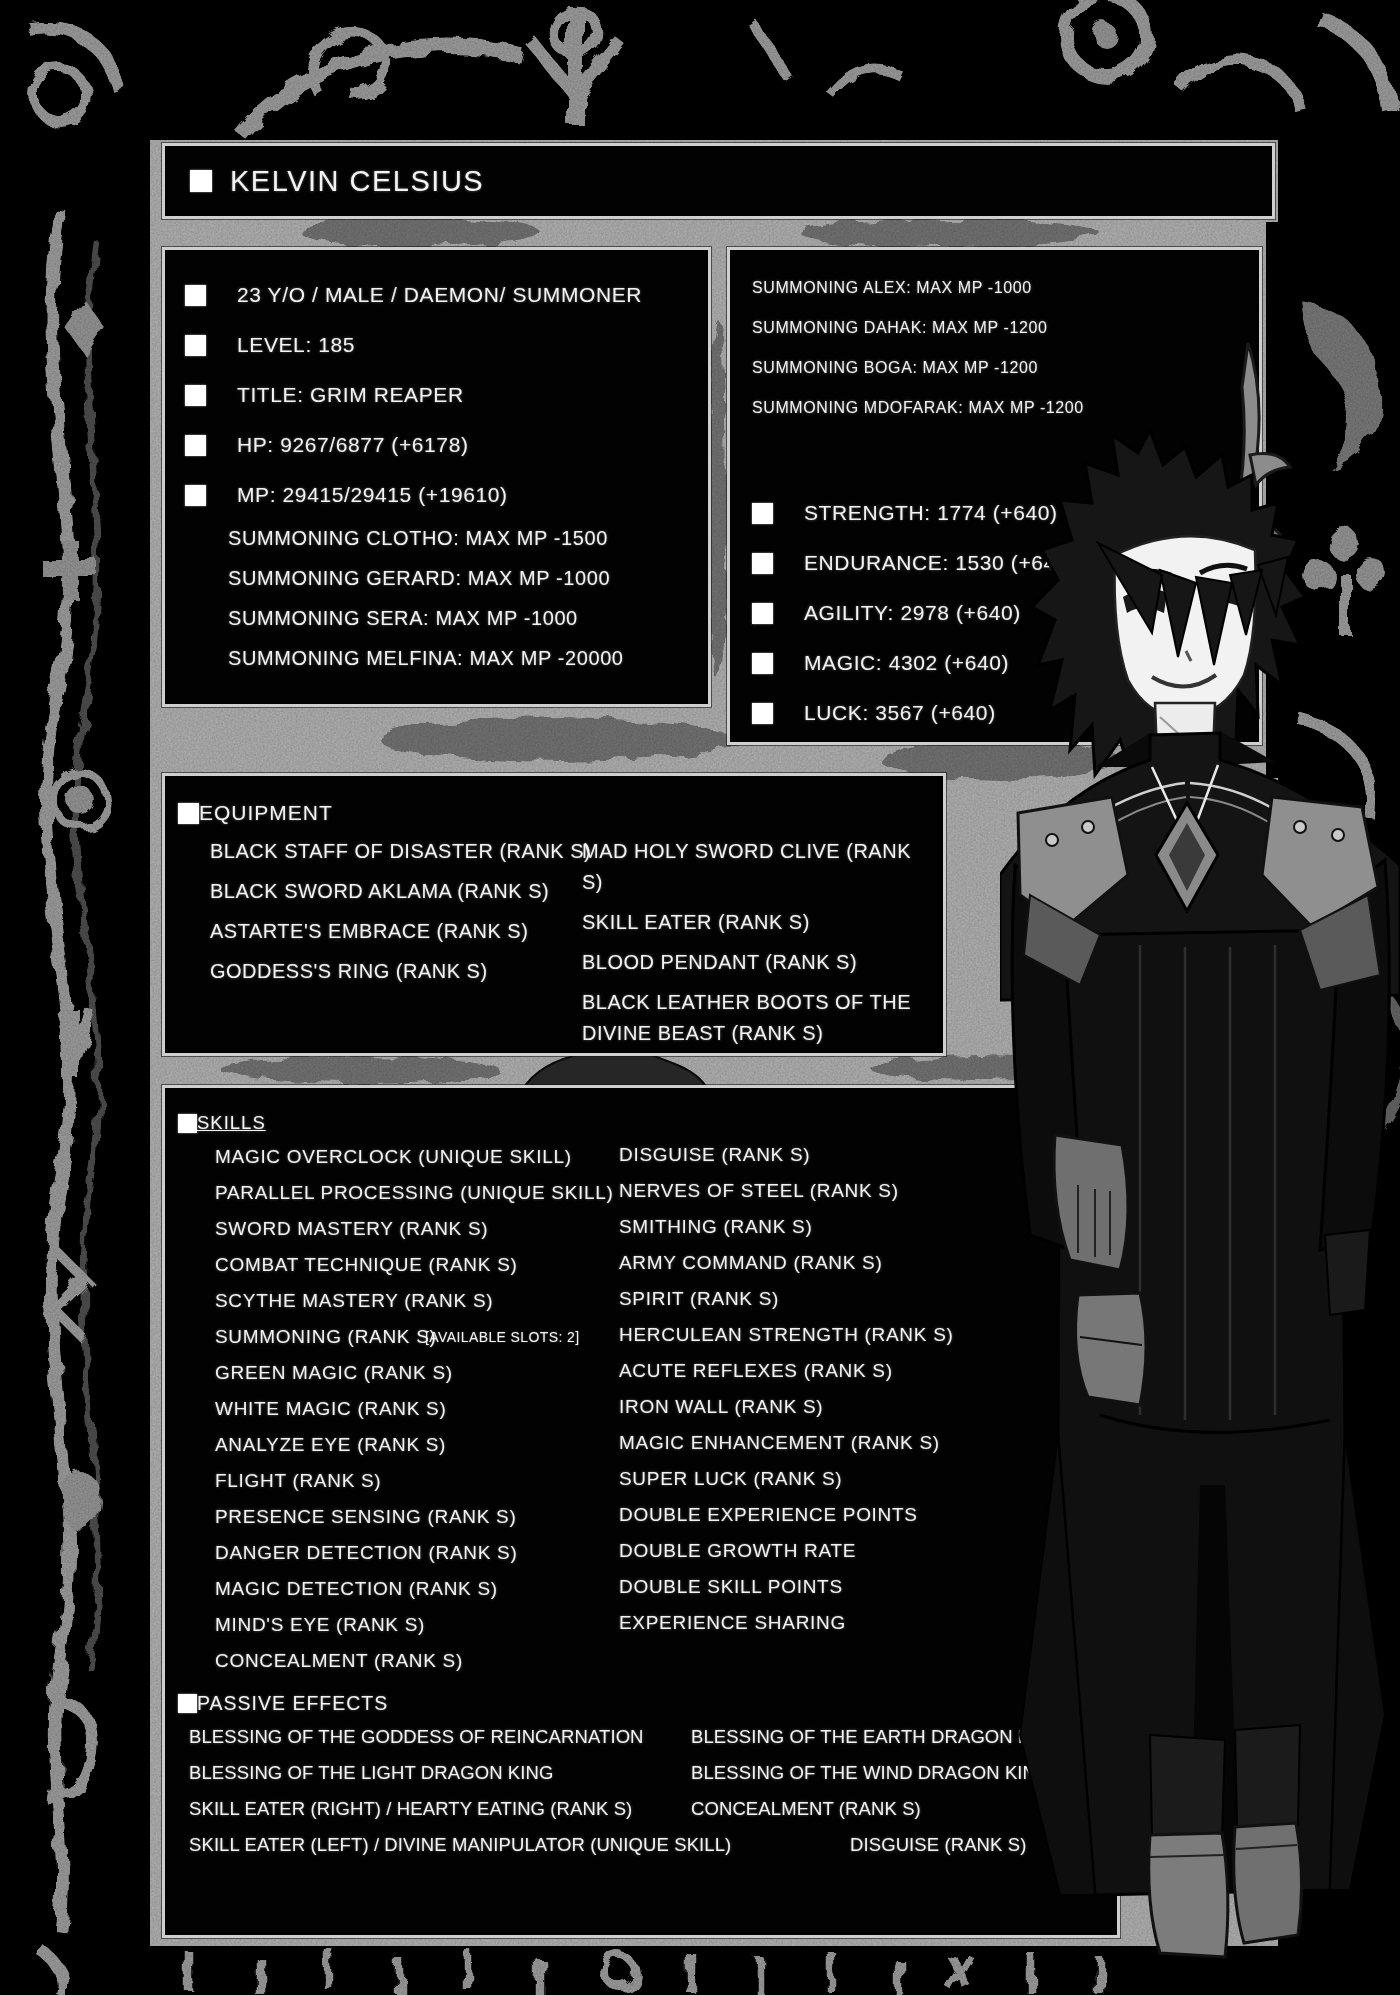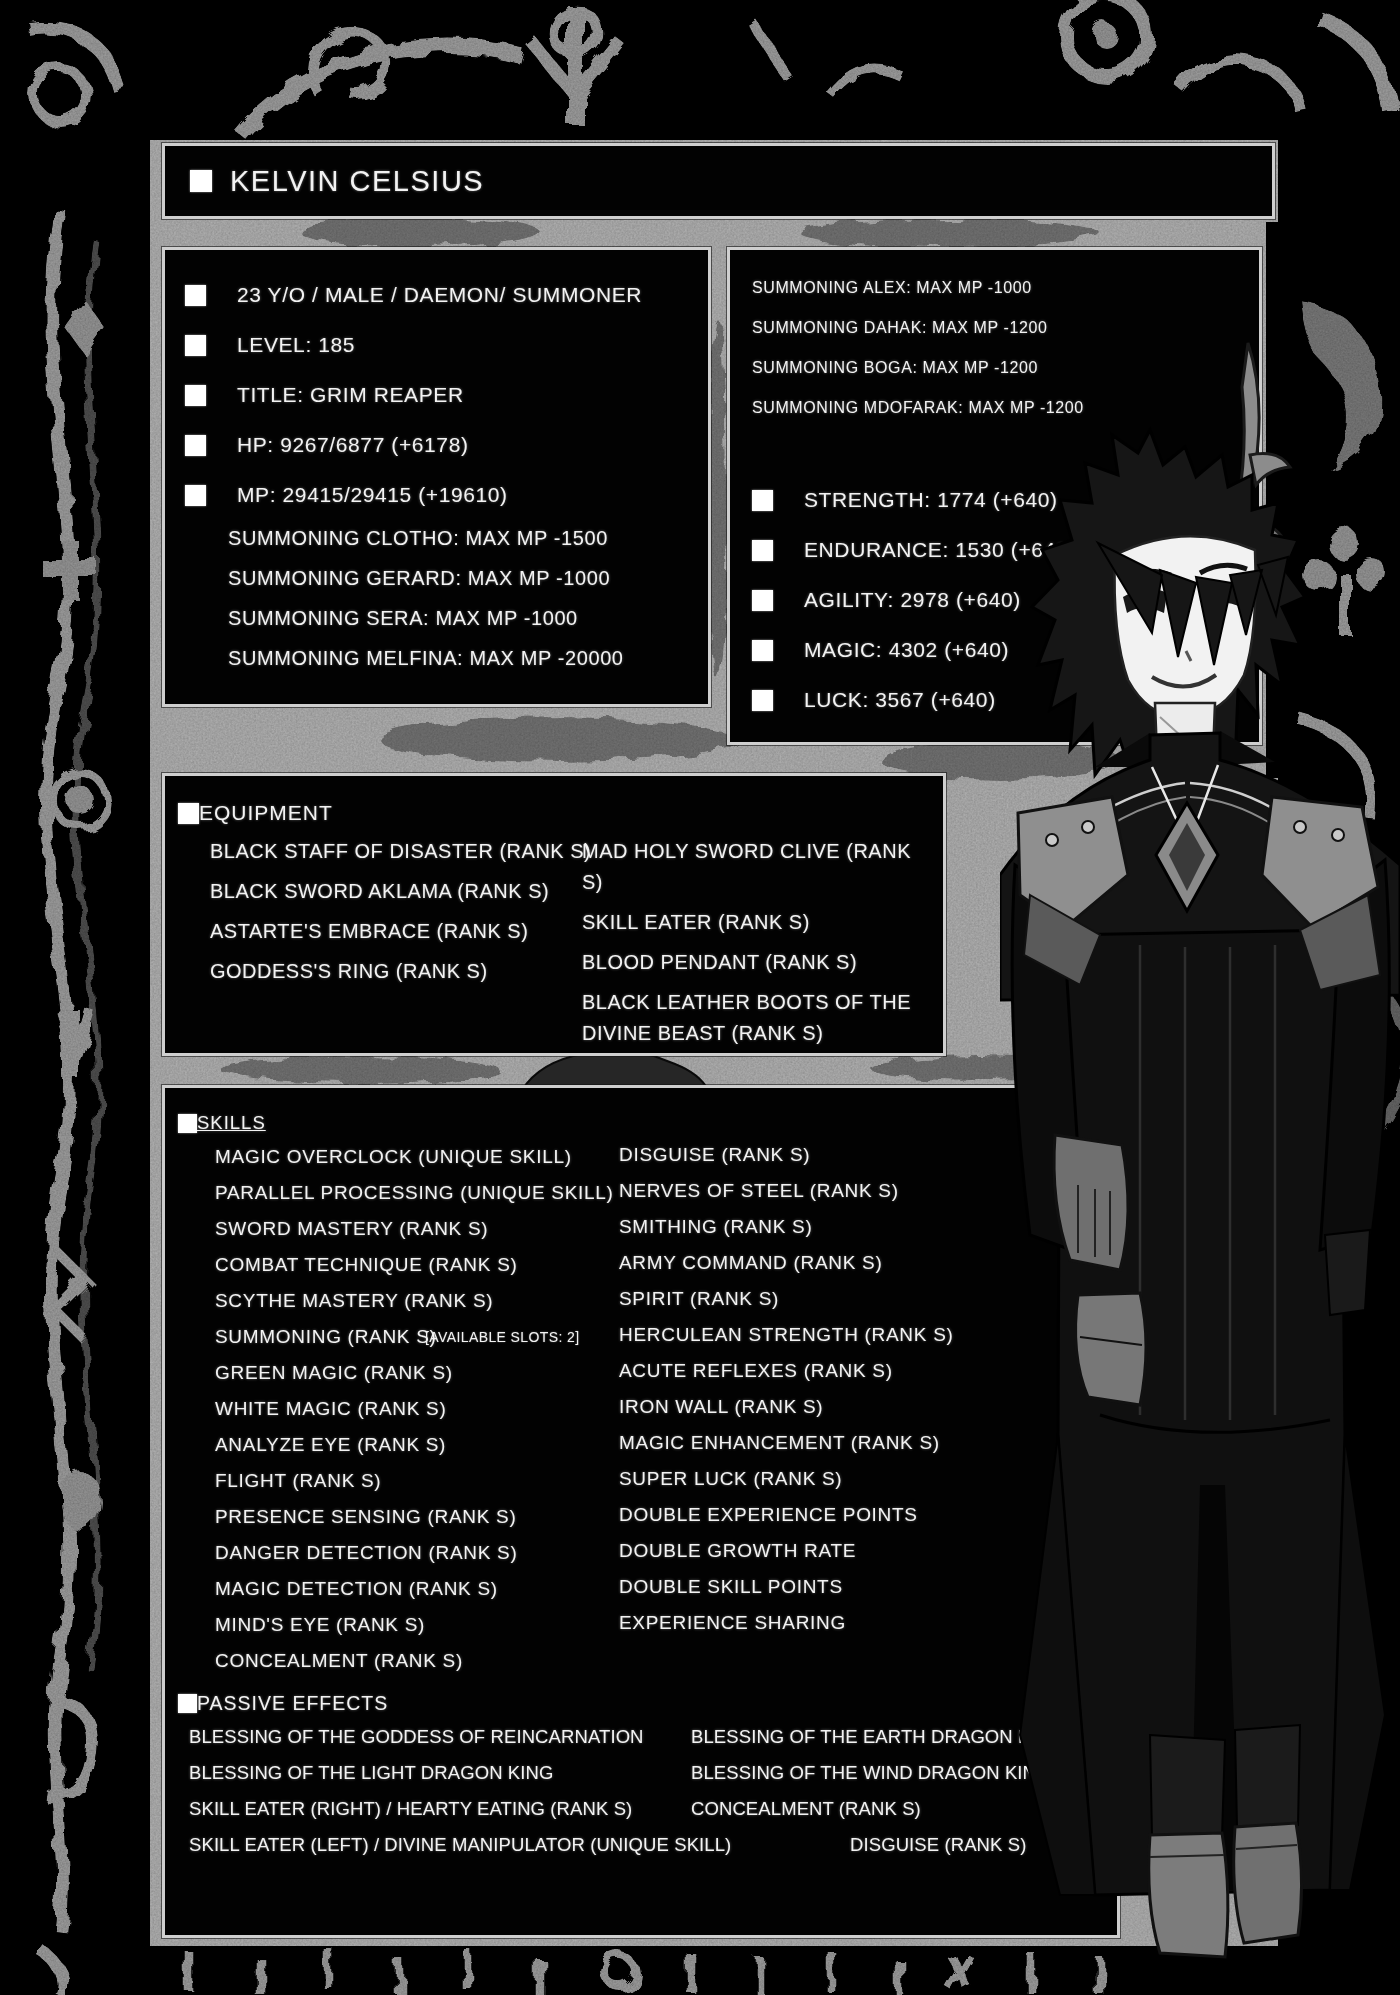--- a/index.html
+++ b/index.html
@@ -24,21 +24,21 @@
   #profile-panel{left:162px;top:247px;width:549px;height:460px;}
   .brow{display:flex;align-items:center;gap:31px;height:50px;padding-left:20px;}
   .brow .sq{width:21px;height:21px;}
   .brow .txt{font-size:21px;}
   #profile-rows{position:absolute;left:0;top:20px;right:0;}
   #profile-summons{position:absolute;left:63px;top:268px;line-height:40px;font-size:20px;}
 
   
   #stats-panel{left:727px;top:247px;width:535px;height:498px;}
   #stats-summons{position:absolute;left:22px;top:18px;line-height:40px;font-size:16px;}
-  #stats-rows{position:absolute;left:2px;top:225px;right:0;}
+  #stats-rows{position:absolute;left:2px;top:238px;right:0;}
 
   
   #equipment-panel{left:162px;top:773px;width:784px;height:283px;}
   .hdr{position:absolute;display:flex;align-items:center;height:40px;padding-left:13px;}
   .hdr .sq{width:21px;height:21px;}
   .hdr .txt{font-size:21px;letter-spacing:1px;}
   #eq-hdr{top:17px;left:0;}
   #eq-col1{position:absolute;left:45px;top:55px;width:372px;}
   #eq-col2{position:absolute;left:417px;top:55px;width:330px;}
   .eq-item{line-height:31px;padding:4.5px 0;font-size:20px;letter-spacing:.5px;

